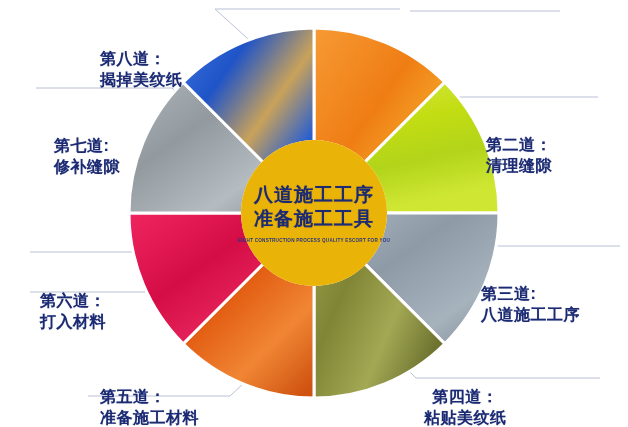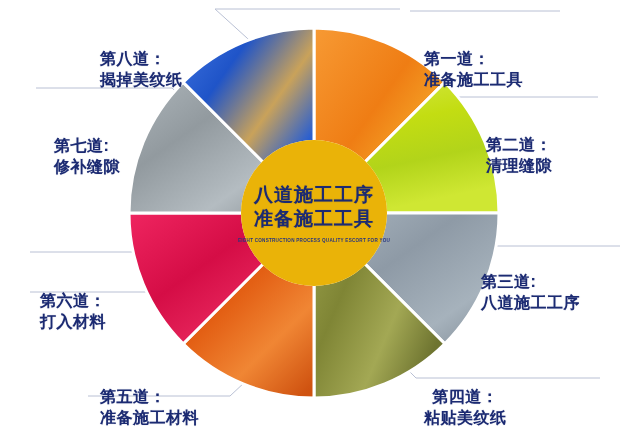--- a/index.html
+++ b/index.html
@@ -184,31 +184,27 @@
       <circle cx="185" cy="185" r="73" fill="#ffffff"></circle>
     </svg>
   </div>
 
   <div id="hub">
     <div class="t1">八道施工工序</div>
     <div class="t2">准备施工工具</div>
     <div class="eng">EIGHT CONSTRUCTION PROCESS QUALITY ESCORT FOR YOU</div>
   </div>
 
-  <div class="label right" style="left:424px;top:14px;">
-    <span>第一道：</span>
-    <span class="l2">准备施工工具</span>
-  </div>
 
   <div class="label right" style="left:486px;top:100px;">
     <span>第二道：</span>
     <span class="l2">清理缝隙</span>
   </div>
 
-  <div class="label right" style="left:481px;top:237px;">
+  <div class="label right" style="left:481px;top:249px;">
     <span>第三道:</span>
     <span class="l2">八道施工工序</span>
   </div>
 
   <div class="label right" style="left:424px;top:352px;text-align:center;">
     <span>第四道：</span>
     <span class="l2">粘贴美纹纸</span>
   </div>
 
   <div class="label left" style="left:100px;top:352px;">

